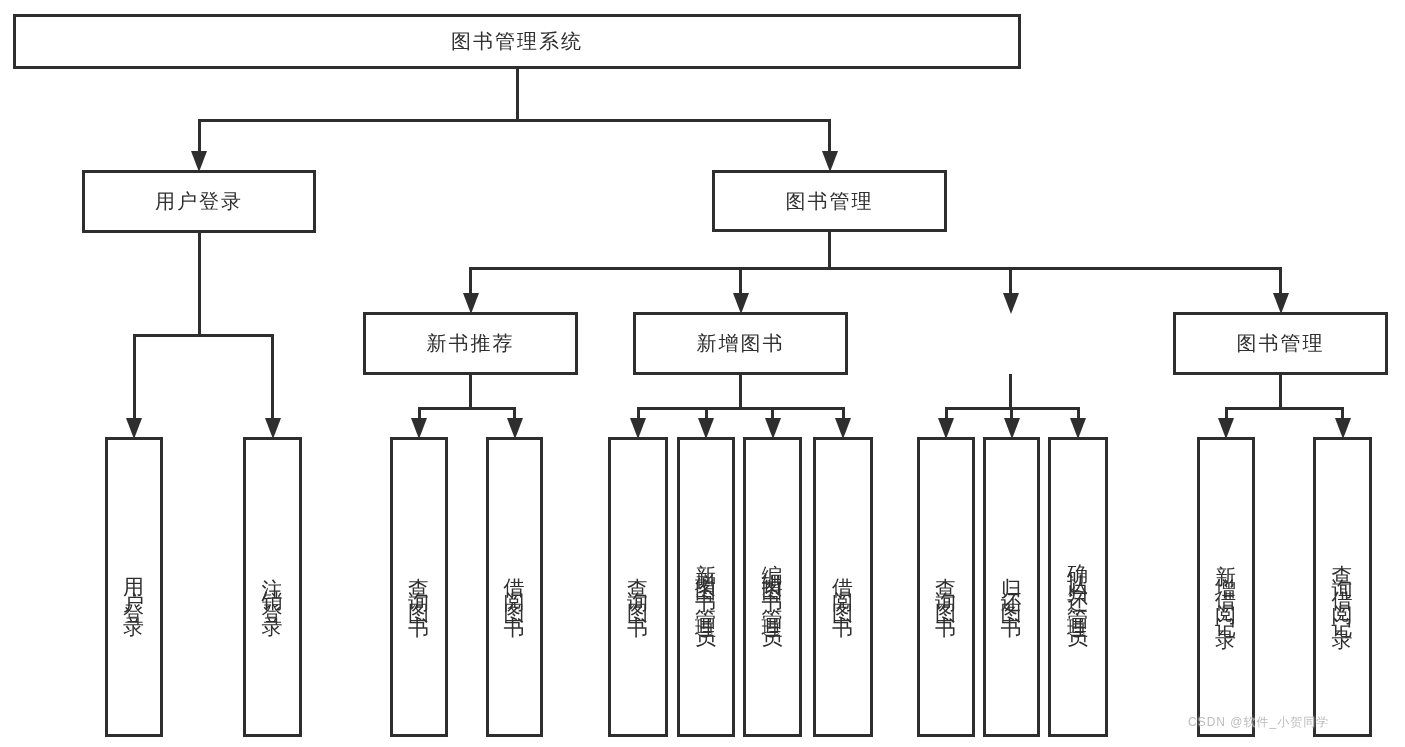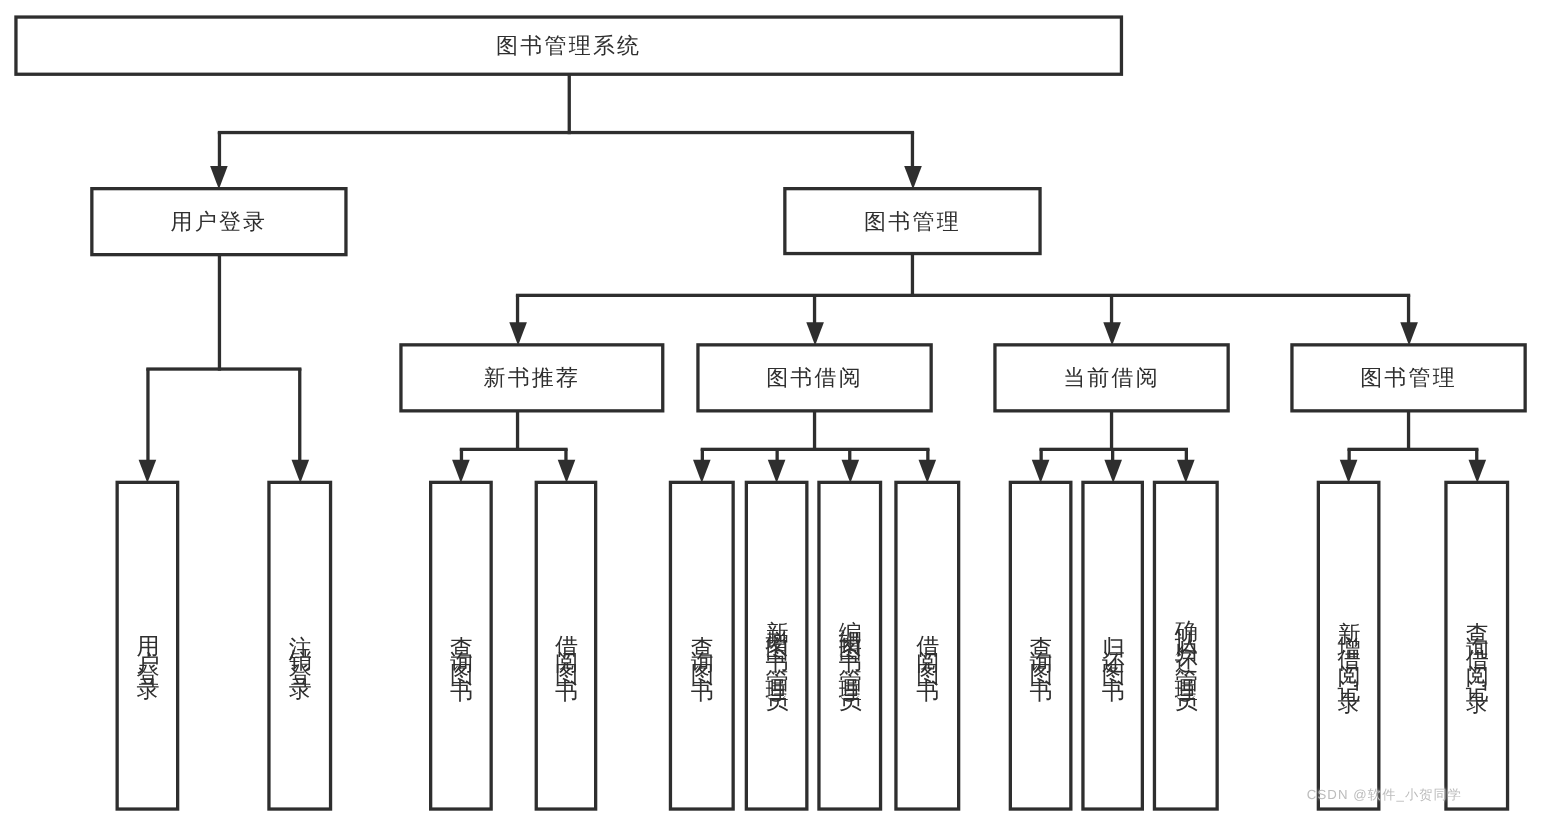--- a/index.html
+++ b/index.html
@@ -69,28 +69,25 @@
   <div class="watermark">CSDN @软件_小贺同学</div>
 <div class="box h" style="left: 13px; top: 14px; width: 1008px; height: 55px;">
       <span class="label">图书管理系统</span>
     </div>
     <div class="box h" style="left: 82px; top: 170px; width: 234px; height: 63px;">
       <span class="label">用户登录</span>
     </div>
     <div class="box h" style="left: 712px; top: 170px; width: 235px; height: 62px;">
       <span class="label">图书管理</span>
     </div>
-    <div class="box h" style="left: 363px; top: 312px; width: 241px; height: 63px;">
+    <div class="box h" style="left: 363px; top: 312px; width: 215px; height: 63px;">
       <span class="label">新书推荐</span>
     </div>
     <div class="box h" style="left: 633px; top: 312px; width: 215px; height: 63px;">
-      <span class="label">图书借阅</span>
-    </div>
-    <div class="box h" style="left: 903px; top: 312px; width: 215px; height: 63px;">
-      <span class="label">当前借阅</span>
+      <span class="label">新增图书</span>
     </div>
     <div class="box h" style="left: 1173px; top: 312px; width: 215px; height: 63px;">
       <span class="label">图书管理</span>
     </div>
     <div class="box v" style="left: 105px; top: 437px; width: 58px; height: 300px;">
       <span class="label">用户登录</span>
     </div>
     <div class="box v" style="left: 243px; top: 437px; width: 59px; height: 300px;">
       <span class="label">注销登录</span>
     </div>

